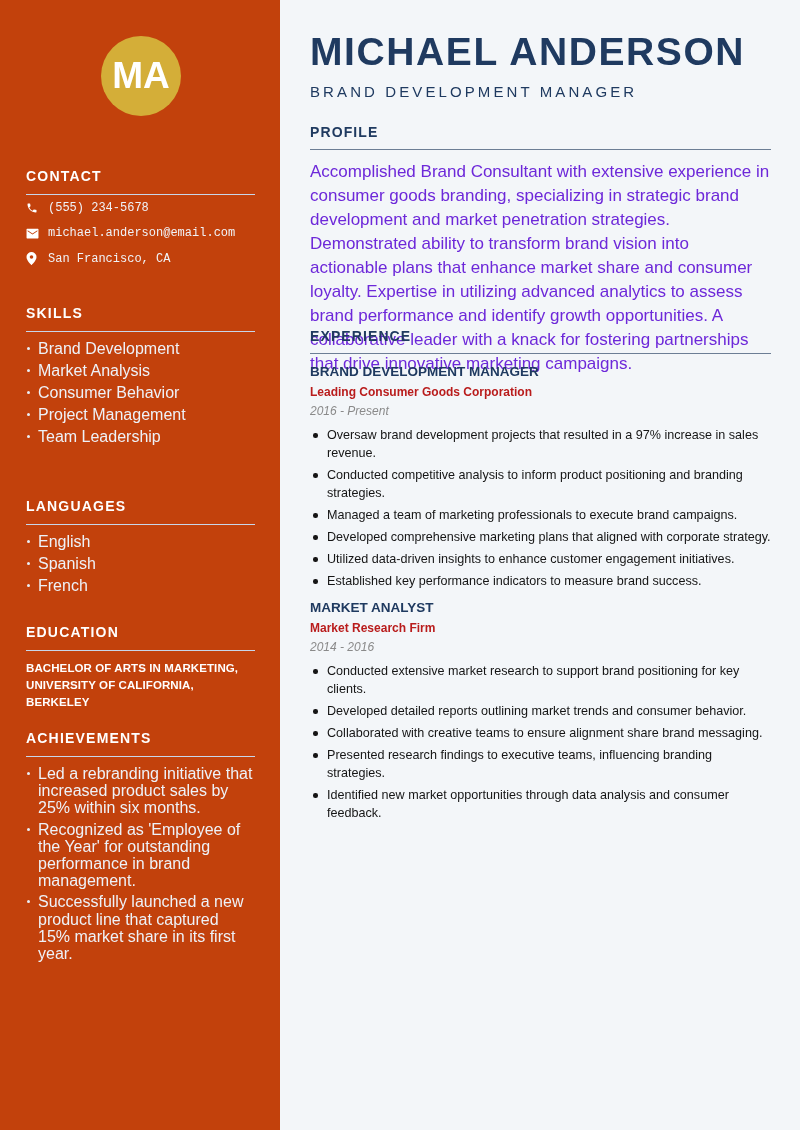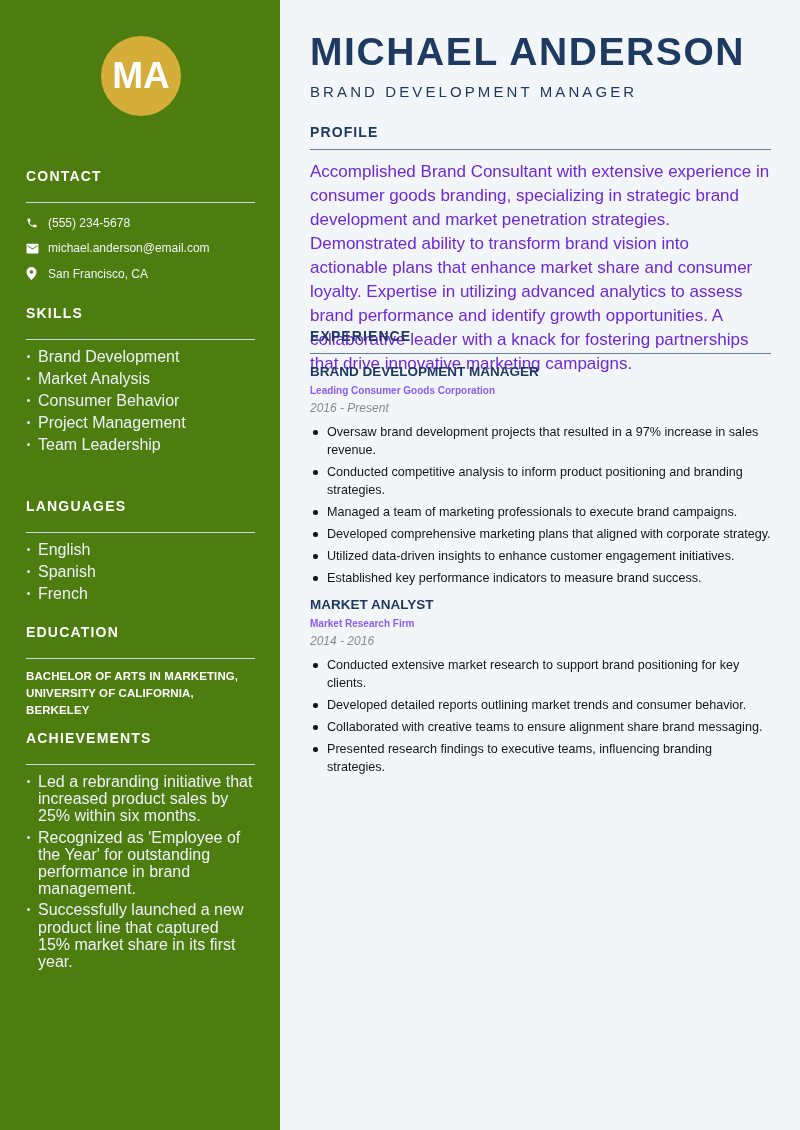--- a/index.html
+++ b/index.html
@@ -6,34 +6,34 @@
   html, body { width: 800px; height: 1130px; }
   body {
     font-family: "Liberation Sans", "DejaVu Sans", sans-serif;
     background: #f3f6f9;
     position: relative;
     overflow: hidden;
   }
   .sidebar {
     position: absolute; left: 0; top: 0;
     width: 280px; height: 1130px;
-    background: #4d7c0f;
+    background: #c2410c;
     color: #ffffff;
   }
   .avatar {
     position: absolute; left: 101px; top: 36px;
     width: 80px; height: 80px; border-radius: 50%;
     background: #d4ae38;
     display: flex; align-items: center; justify-content: center;
     color: #fff; font-weight: bold; font-size: 37px; letter-spacing: 0px;
   }
   .side-section { position: absolute; left: 26px; width: 229px; }
   .side-heading {
     font-size: 14px; font-weight: bold; letter-spacing: 1.2px;
-    color: #fff; padding-bottom: 18px;
+    color: #fff; padding-bottom: 10px;
     border-bottom: 1.5px solid #c8d6ea;
   }
   .contact-row {
     display: flex; align-items: center; height: 25.5px;
     font-size: 12px; color: #f0f3f8;
   }
   .contact-row .ico { width: 22px; display: flex; align-items: center; }
   .side-list { list-style: none; margin-top: 8px; }
   .side-list li {
     position: relative; padding-left: 12px;
@@ -64,21 +64,21 @@
   .main-heading {
     font-size: 14px; font-weight: bold; color: #1f3a60; letter-spacing: 1.1px;
     padding-bottom: 9px; border-bottom: 1.5px solid #6c7e95;
   }
   .profile-text {
     margin-top: 10px; font-size: 17px; line-height: 24px; color: #6d28d9;
   }
   .job-title {
     font-size: 13.5px; font-weight: bold; color: #1f3a60; margin-top: 10px;
   }
-  .company { font-size: 10px; font-weight: bold; color: #8b5cf6; margin-top: 6px; }
+  .company { font-size: 12px; font-weight: bold; color: #b91c1c; margin-top: 6px; }
   .dates { font-size: 12px; font-style: italic; color: #8a8a8a; margin-top: 5px; }
   .bullets { list-style: none; margin-top: 8px; }
   .bullets li {
     position: relative; padding-left: 17px;
     font-size: 12.6px; line-height: 18px; color: #151515; margin-bottom: 4px;
   }
   .bullets li::before {
     content: ""; position: absolute; left: 3px; top: 7px;
     width: 4.5px; height: 4.5px; border-radius: 50%; background: #151515;
   }
@@ -86,21 +86,21 @@
 </head>
 <body>
 
 <aside class="sidebar">
   <div class="avatar">
     <span>MA</span>
   </div>
 
   <section class="side-section" style="top:168px;">
     <h2 class="side-heading">CONTACT</h2>
-    <div style="margin-top:7px;">
+    <div style="font-family:Liberation Mono, monospace;">
       <div class="contact-row">
         <span class="ico">
           <svg width="12" height="12" viewBox="0 0 24 24">
               <path fill="#fff" d="M6.6 10.8c1.4 2.8 3.8 5.1 6.6 6.6l2.2-2.2c.3-.3.7-.4 1-.2 1.1.4 2.3.6 3.6.6.6 0 1 .4 1 1V20c0 .6-.4 1-1 1C10.6 21 3 13.4 3 4c0-.6.4-1 1-1h3.5c.6 0 1 .4 1 1 0 1.3.2 2.5.6 3.6.1.3 0 .7-.2 1L6.6 10.8z"></path>
             </svg>
         </span>
         <span>(555) 234-5678</span>
       </div>
       <div class="contact-row">
         <span class="ico">
@@ -184,16 +184,17 @@
 
     <div style="margin-top:8px;">
       <div class="job-title">MARKET ANALYST</div>
       <div class="company">Market Research Firm</div>
       <div class="dates">2014 - 2016</div>
       <ul class="bullets">
         <li>Conducted extensive market research to support brand positioning for key clients.</li>
         <li>Developed detailed reports outlining market trends and consumer behavior.</li>
         <li>Collaborated with creative teams to ensure alignment share brand messaging.</li>
         <li>Presented research findings to executive teams, influencing branding strategies.</li>
+        <li>Identified new market opportunities through data analysis and consumer feedback.</li>
       </ul>
     </div>
   </section>
 </main>
 
 </body></html>

